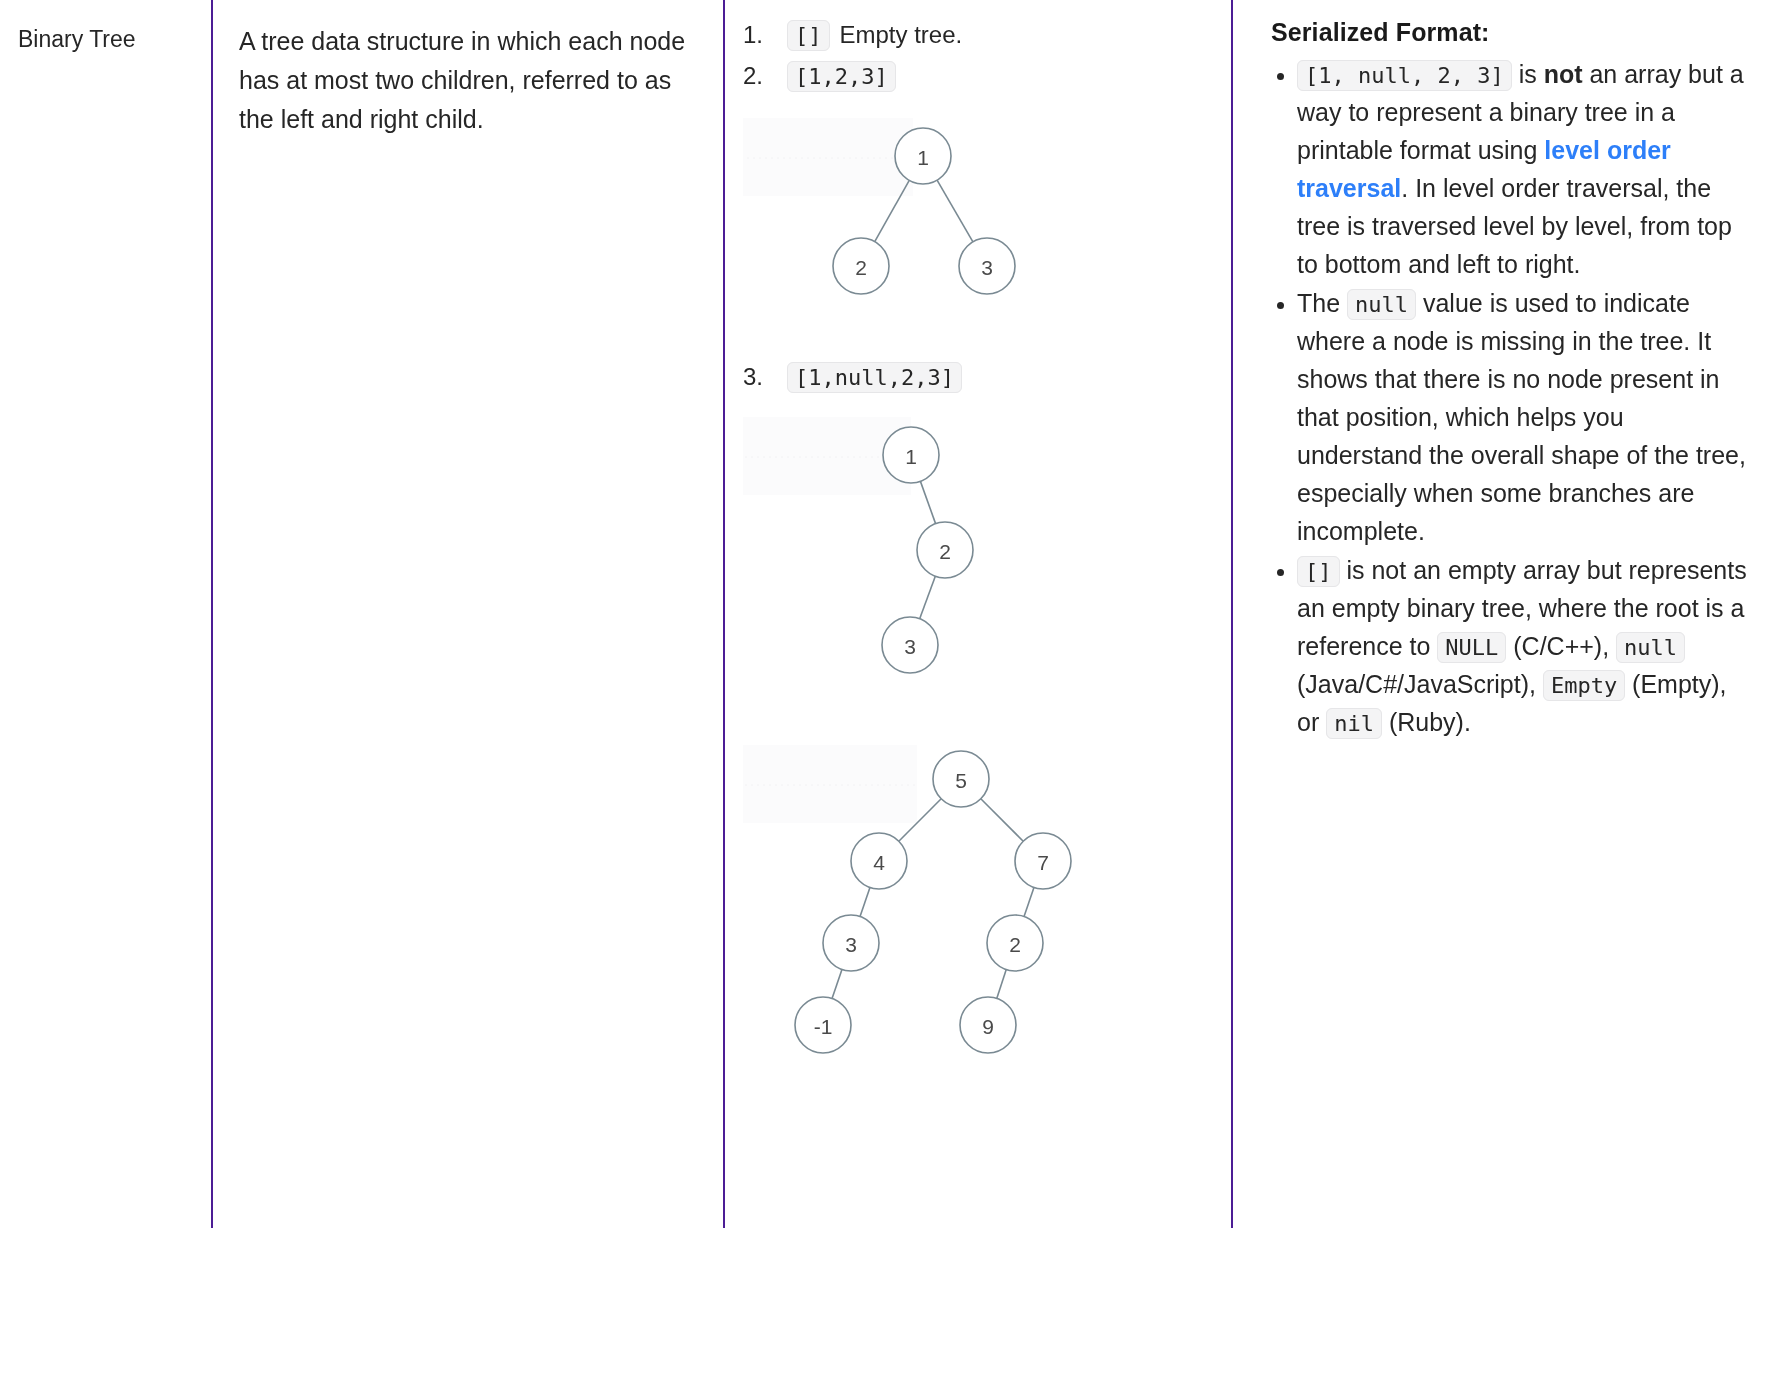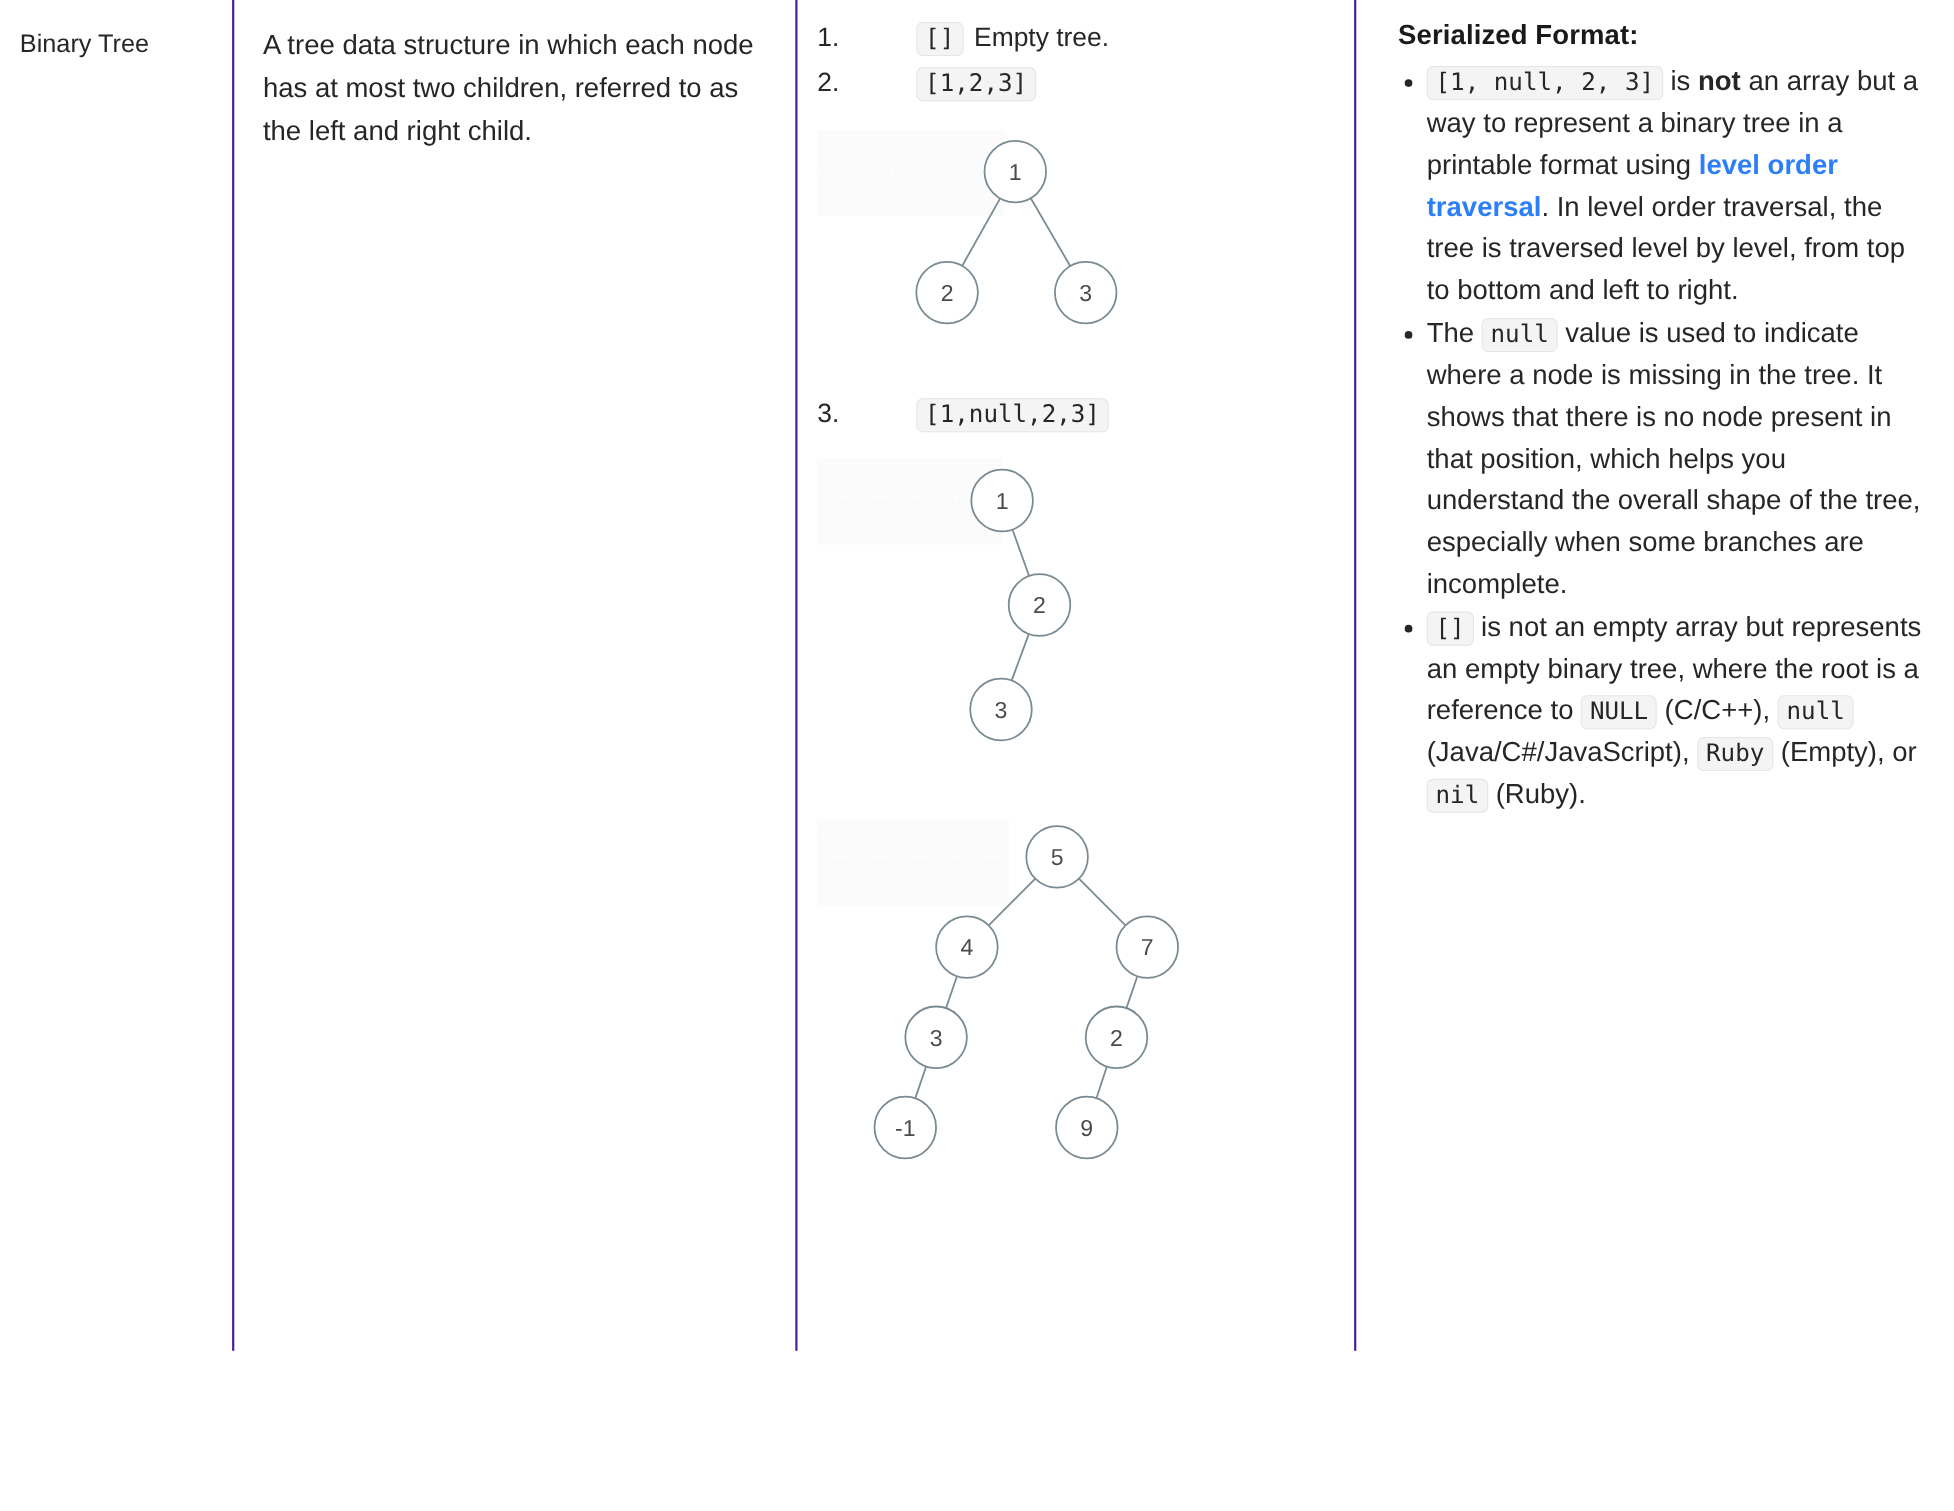--- a/index.html
+++ b/index.html
@@ -56,21 +56,21 @@
     counter-increment: exnum;
     content: counter(exnum) ".";
     position: absolute;
     left: 0;
     top: 0;
     width: 36px;
     text-align: left;
     color: #262626;
     font-size: 24px;
   }
-  .ex-line { display: block; margin-left: 46px; }
+  .ex-line { display: block; }
 
   code, .code {
     font-family: "DejaVu Sans Mono", "Liberation Mono", monospace;
     background: #f4f4f5;
     border: 1px solid #e6e6e8;
     border-radius: 6px;
     padding: 2px 7px;
     font-size: 22px;
     color: #262626;
     white-space: pre-wrap;
@@ -244,17 +244,17 @@
           </div>
         </li>
       </ol>
   </div>
 
   <div class="col col-notes">
     <div class="notes-title">Serialized Format:</div>
     <ul class="notes" id="notes-list">
         <li><code class="code">[1, null, 2, 3]</code><span> is </span><strong>not</strong><span> an array but a way to represent a binary tree in a printable format using </span><span class="lnk">level order traversal</span><span>. In level order traversal, the tree is traversed level by level, from top to bottom and left to right.</span></li>
         <li><span>The </span><code class="code">null</code><span> value is used to indicate where a node is missing in the tree. It shows that there is no node present in that position, which helps you understand the overall shape of the tree, especially when some branches are incomplete.</span></li>
-        <li><code class="code">[]</code><span> is not an empty array but represents an empty binary tree, where the root is a reference to </span><code class="code">NULL</code><span> (C/C++), </span><code class="code">null</code><span> (Java/C#/JavaScript), </span><code class="code">Ruby</code><span> (Empty), or </span><code class="code">nil</code><span> (Ruby).</span></li>
+        <li><code class="code">[]</code><span> is not an empty array but represents an empty binary tree, where the root is a reference to </span><code class="code">NULL</code><span> (C/C++), </span><code class="code">null</code><span> (Java/C#/JavaScript), </span><code class="code">Empty</code><span> (Empty), or </span><code class="code">nil</code><span> (Ruby).</span></li>
       </ul>
   </div>
 
 </div>
 
 </body></html>

